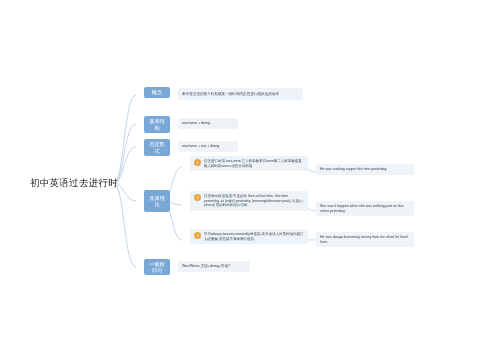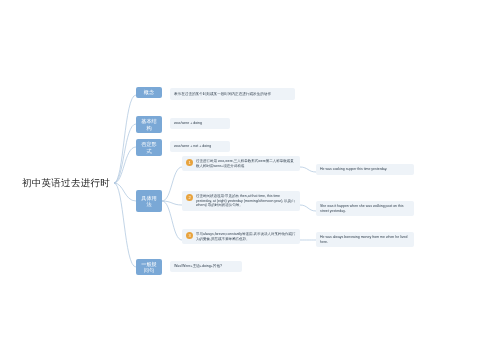--- a/index.html
+++ b/index.html
@@ -23,20 +23,21 @@
     position: absolute;
     left: 0;
     top: 0;
     width: 500px;
     height: 360px;
     pointer-events: none;
   }
   .node {
     position: absolute;
     box-sizing: border-box;
+    margin-left: 8px;
   }
   .root-node {
     left: 18px;
     top: 173px;
     width: 96px;
     height: 20px;
     display: flex;
     align-items: center;
     justify-content: center;
     font-size: 9.5px;

